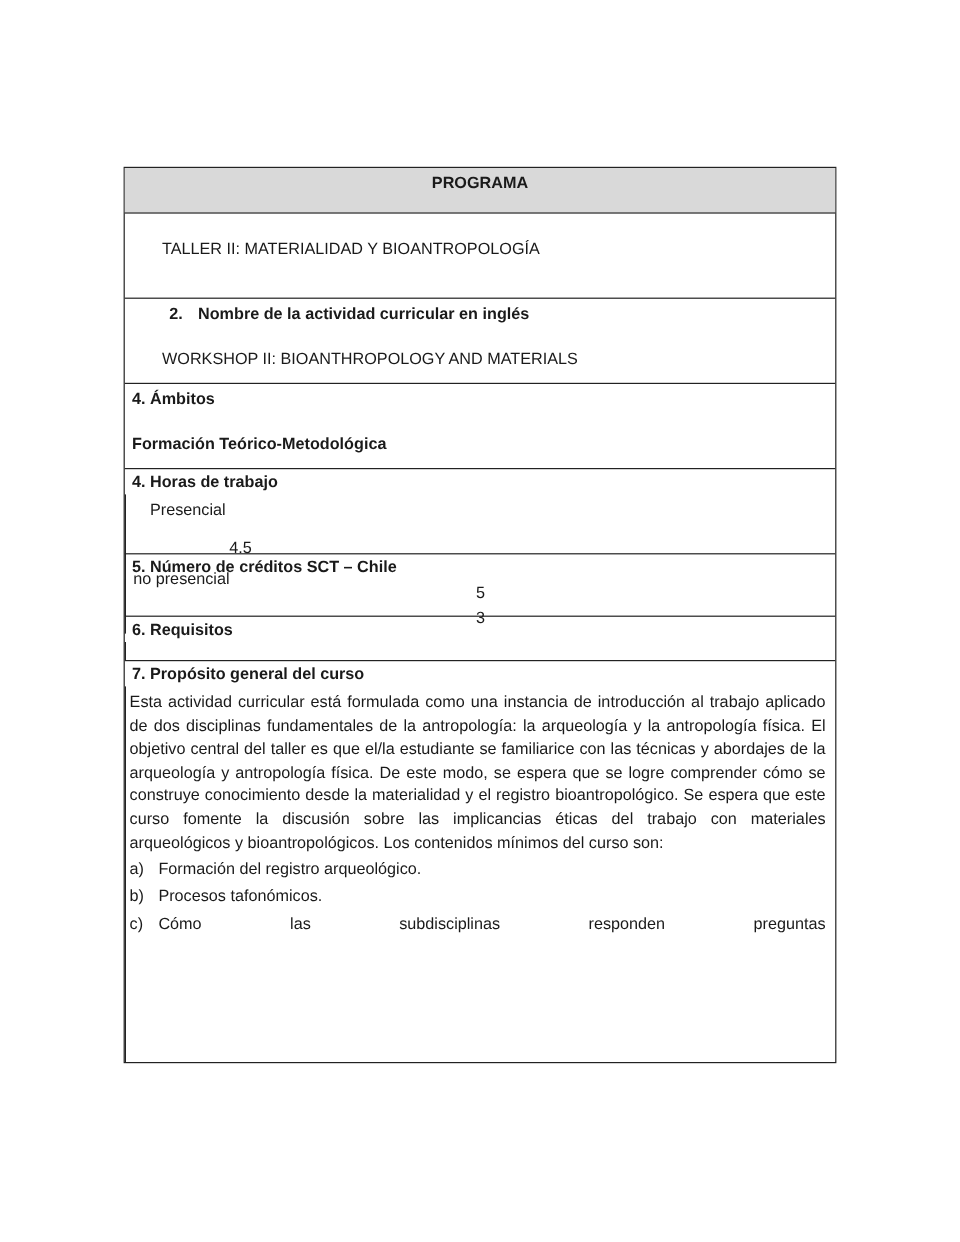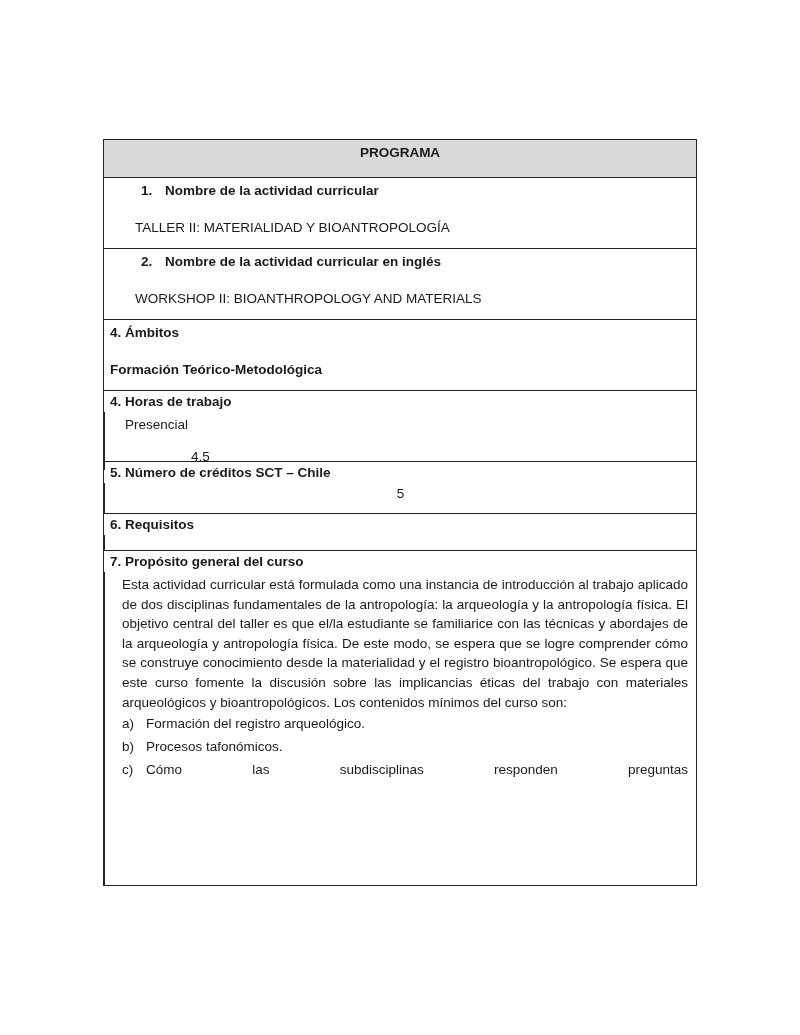--- a/index.html
+++ b/index.html
@@ -43,23 +43,20 @@
 <body>
 
 <div class="page">
   <div class="tbl">
 
     <div class="row hdr">
       <span>PROGRAMA</span>
     </div>
 
     <div class="row cell-pad" style="height:71px;">
-      <div class="bold numbered" style="line-height:20px;">
-        <span class="num">1.</span><span>Nombre de la actividad curricular</span>
-      </div>
       <div class="gap"></div>
       <div style="padding-left:25px; line-height:18px;">TALLER II: MATERIALIDAD Y BIOANTROPOLOGÍA</div>
     </div>
 
     <div class="row cell-pad" style="height:71px;">
       <div class="bold numbered" style="line-height:20px;">
         <span class="num">2.</span><span>Nombre de la actividad curricular en inglés</span>
       </div>
       <div class="gap"></div>
       <div class="ital" style="padding-left:25px; line-height:18px;">WORKSHOP II: BIOANTHROPOLOGY AND MATERIALS</div>
@@ -71,35 +68,39 @@
       <div class="gap"></div>
       <div class="bold" style="line-height:18px;">Formación Teórico-Metodológica</div>
     </div>
 
     <div class="row split" style="height:71px;">
       <div class="col c1 cell-pad bold" style="width:255px;">4. Horas de trabajo</div>
       <div class="col c2 cell-pad">
         <div style="line-height:20px;">Presencial</div>
         <div class="center" style="margin-top:12px; line-height:20px;">4.5</div>
       </div>
+      <div class="col c3 cell-pad">
+        <div style="line-height:20px;">no presencial</div>
+        <div class="center" style="margin-top:12px; line-height:20px;">3</div>
+      </div>
     </div>
 
     <div class="row split" style="height:52px;">
       <div class="col c1b cell-pad bold">5. Número de créditos SCT – Chile</div>
       <div class="col c2wide cell-pad center" style="line-height:16px;">5</div>
     </div>
 
     <div class="row split" style="height:37px;">
       <div class="col c1b cell-pad bold">6. Requisitos</div>
       <div class="col c2wide cell-pad"></div>
     </div>
 
     <div class="row split" style="height:335px;">
       <div class="col c1b cell-pad bold">7. Propósito general del curso</div>
-      <div class="col c2wide cell-pad" style="padding-left:17px; padding-right:8px;">
+      <div class="col c2wide cell-pad" style="padding-left:3px; padding-right:8px;">
         <div class="justify">Esta actividad curricular está formulada como una instancia de introducción al trabajo aplicado de dos disciplinas fundamentales de la antropología: la arqueología y la antropología física. El objetivo central del taller es que el/la estudiante se familiarice con las técnicas y abordajes de la arqueología y antropología física. De este modo, se espera que se logre comprender cómo se construye conocimiento desde la materialidad y el registro bioantropológico. Se espera que este curso fomente la discusión sobre las implicancias éticas del trabajo con materiales arqueológicos y bioantropológicos. Los contenidos mínimos del curso son:</div>
         <div class="list-item">
           <span class="mark">a)</span>
           <span class="txt">Formación del registro arqueológico.</span>
         </div>
         <div class="list-item">
           <span class="mark">b)</span>
           <span class="txt">Procesos tafonómicos.</span>
         </div>
         <div class="list-item">

